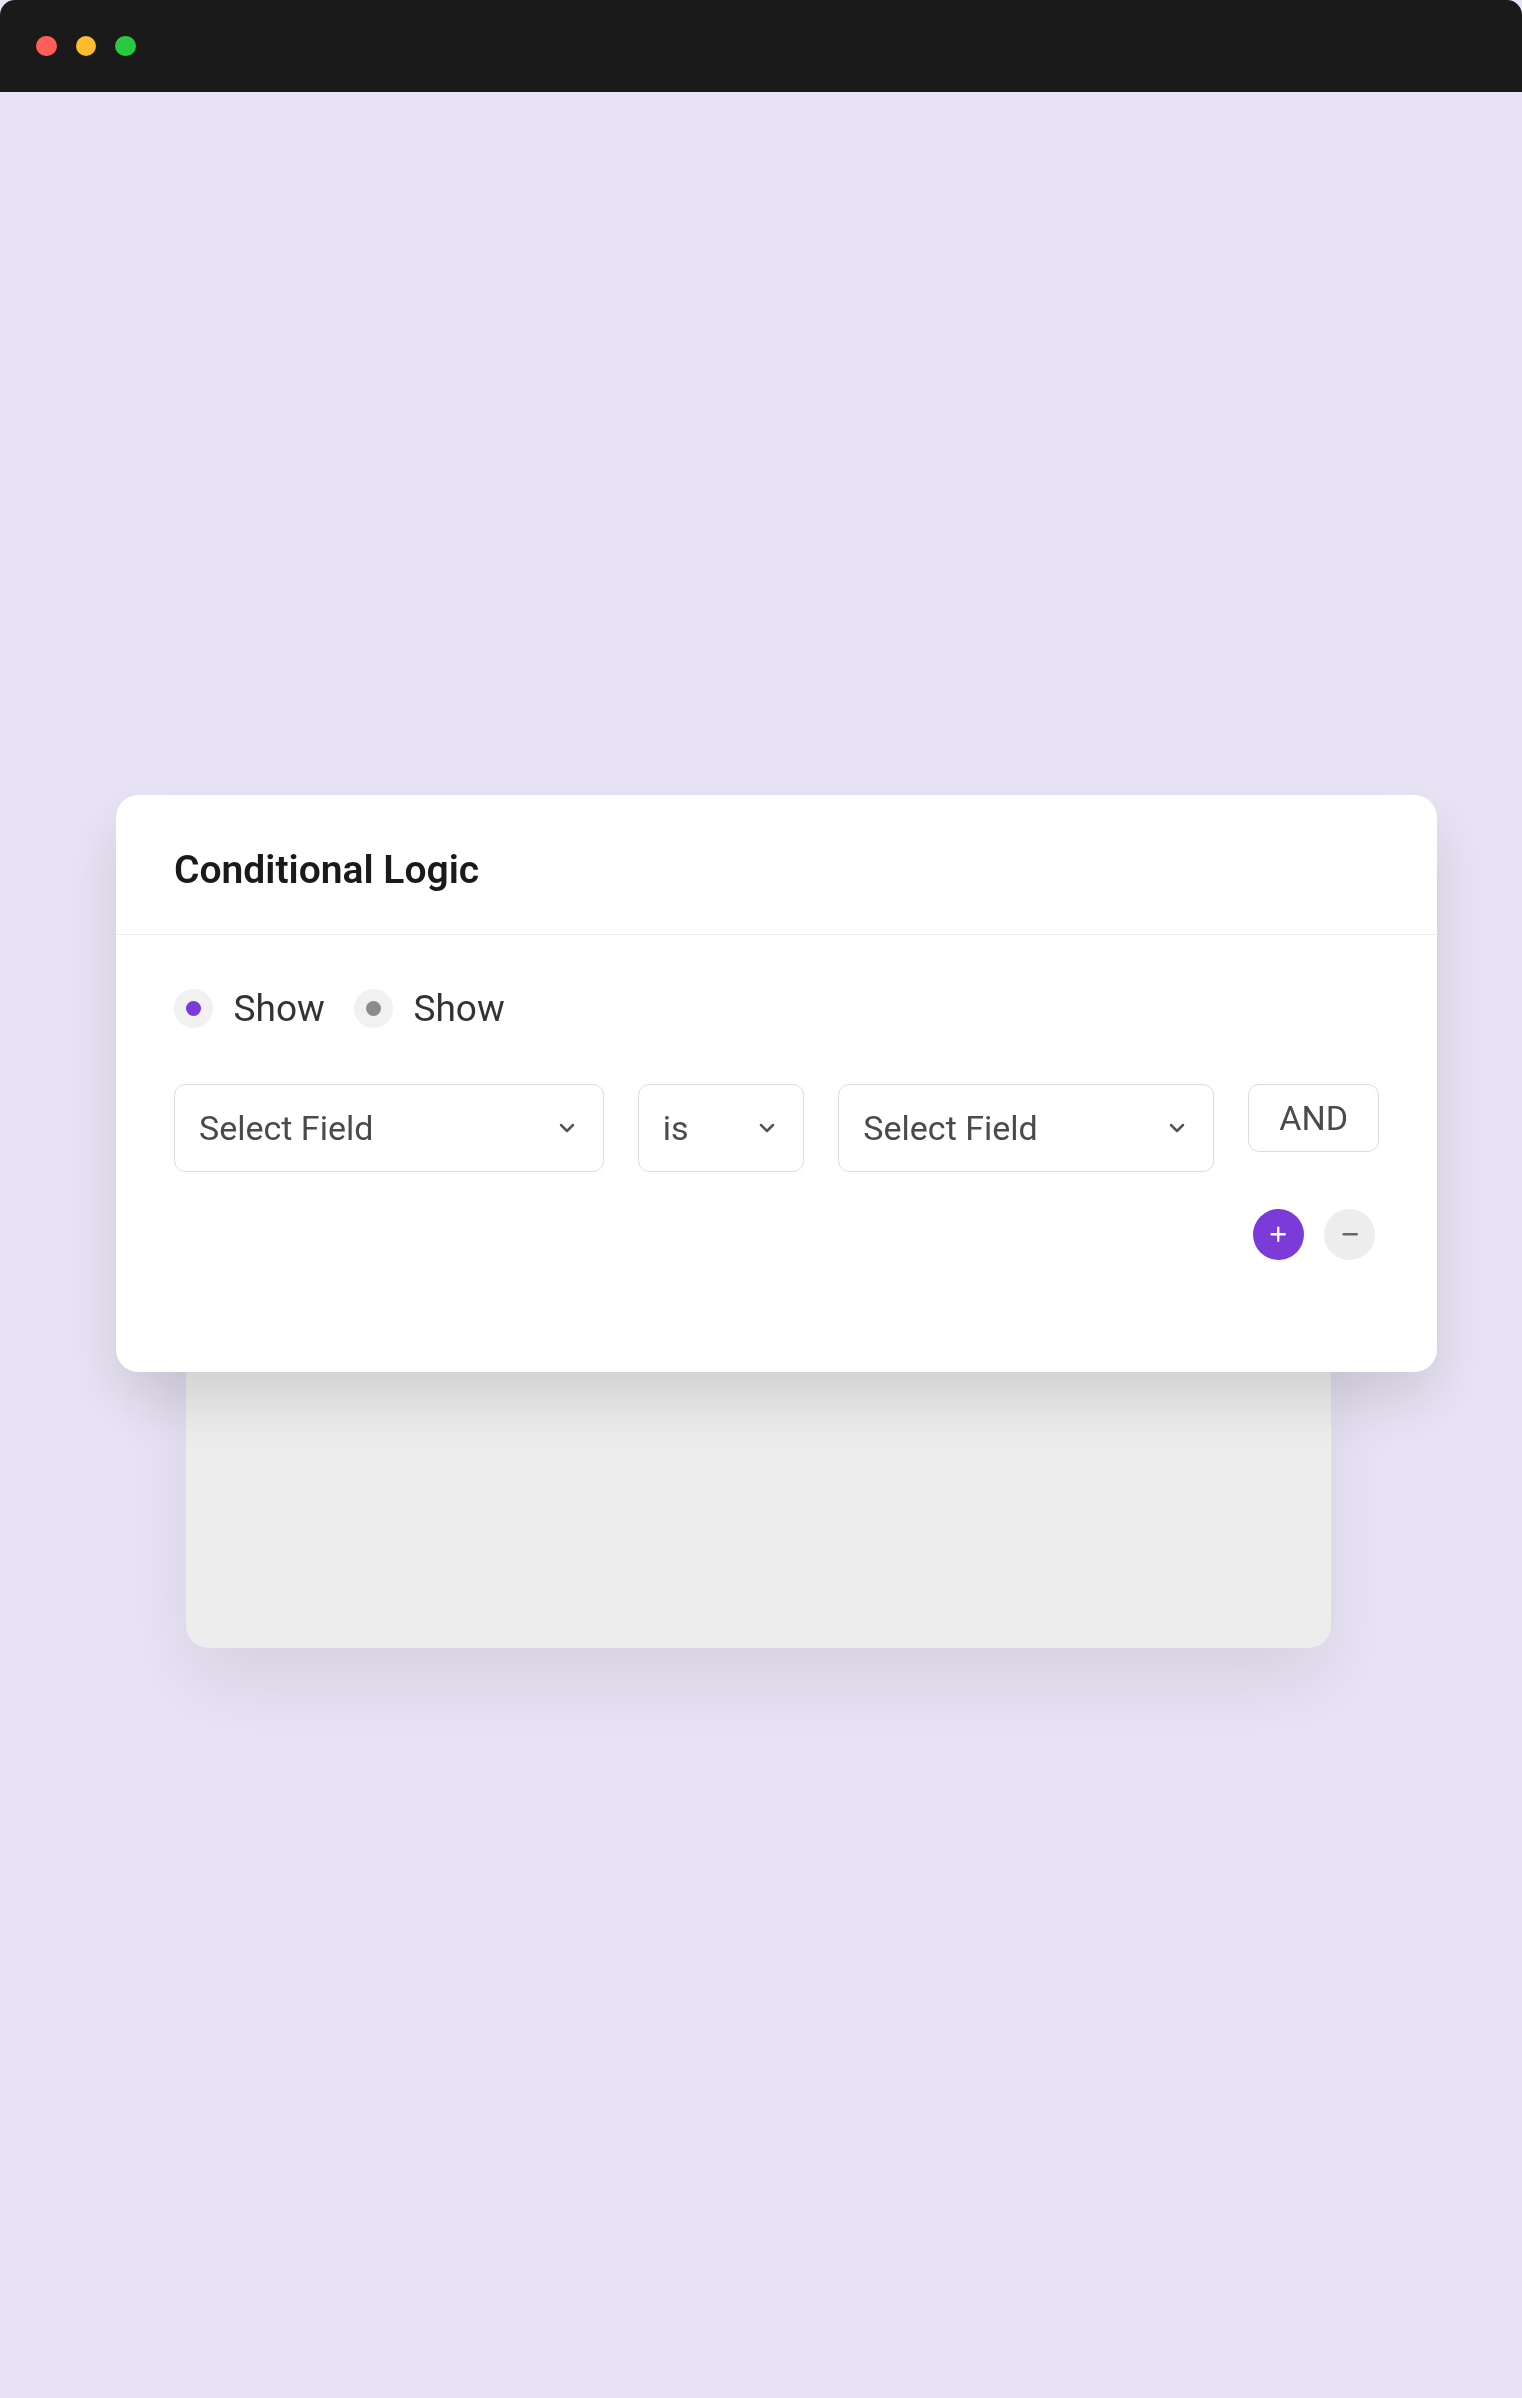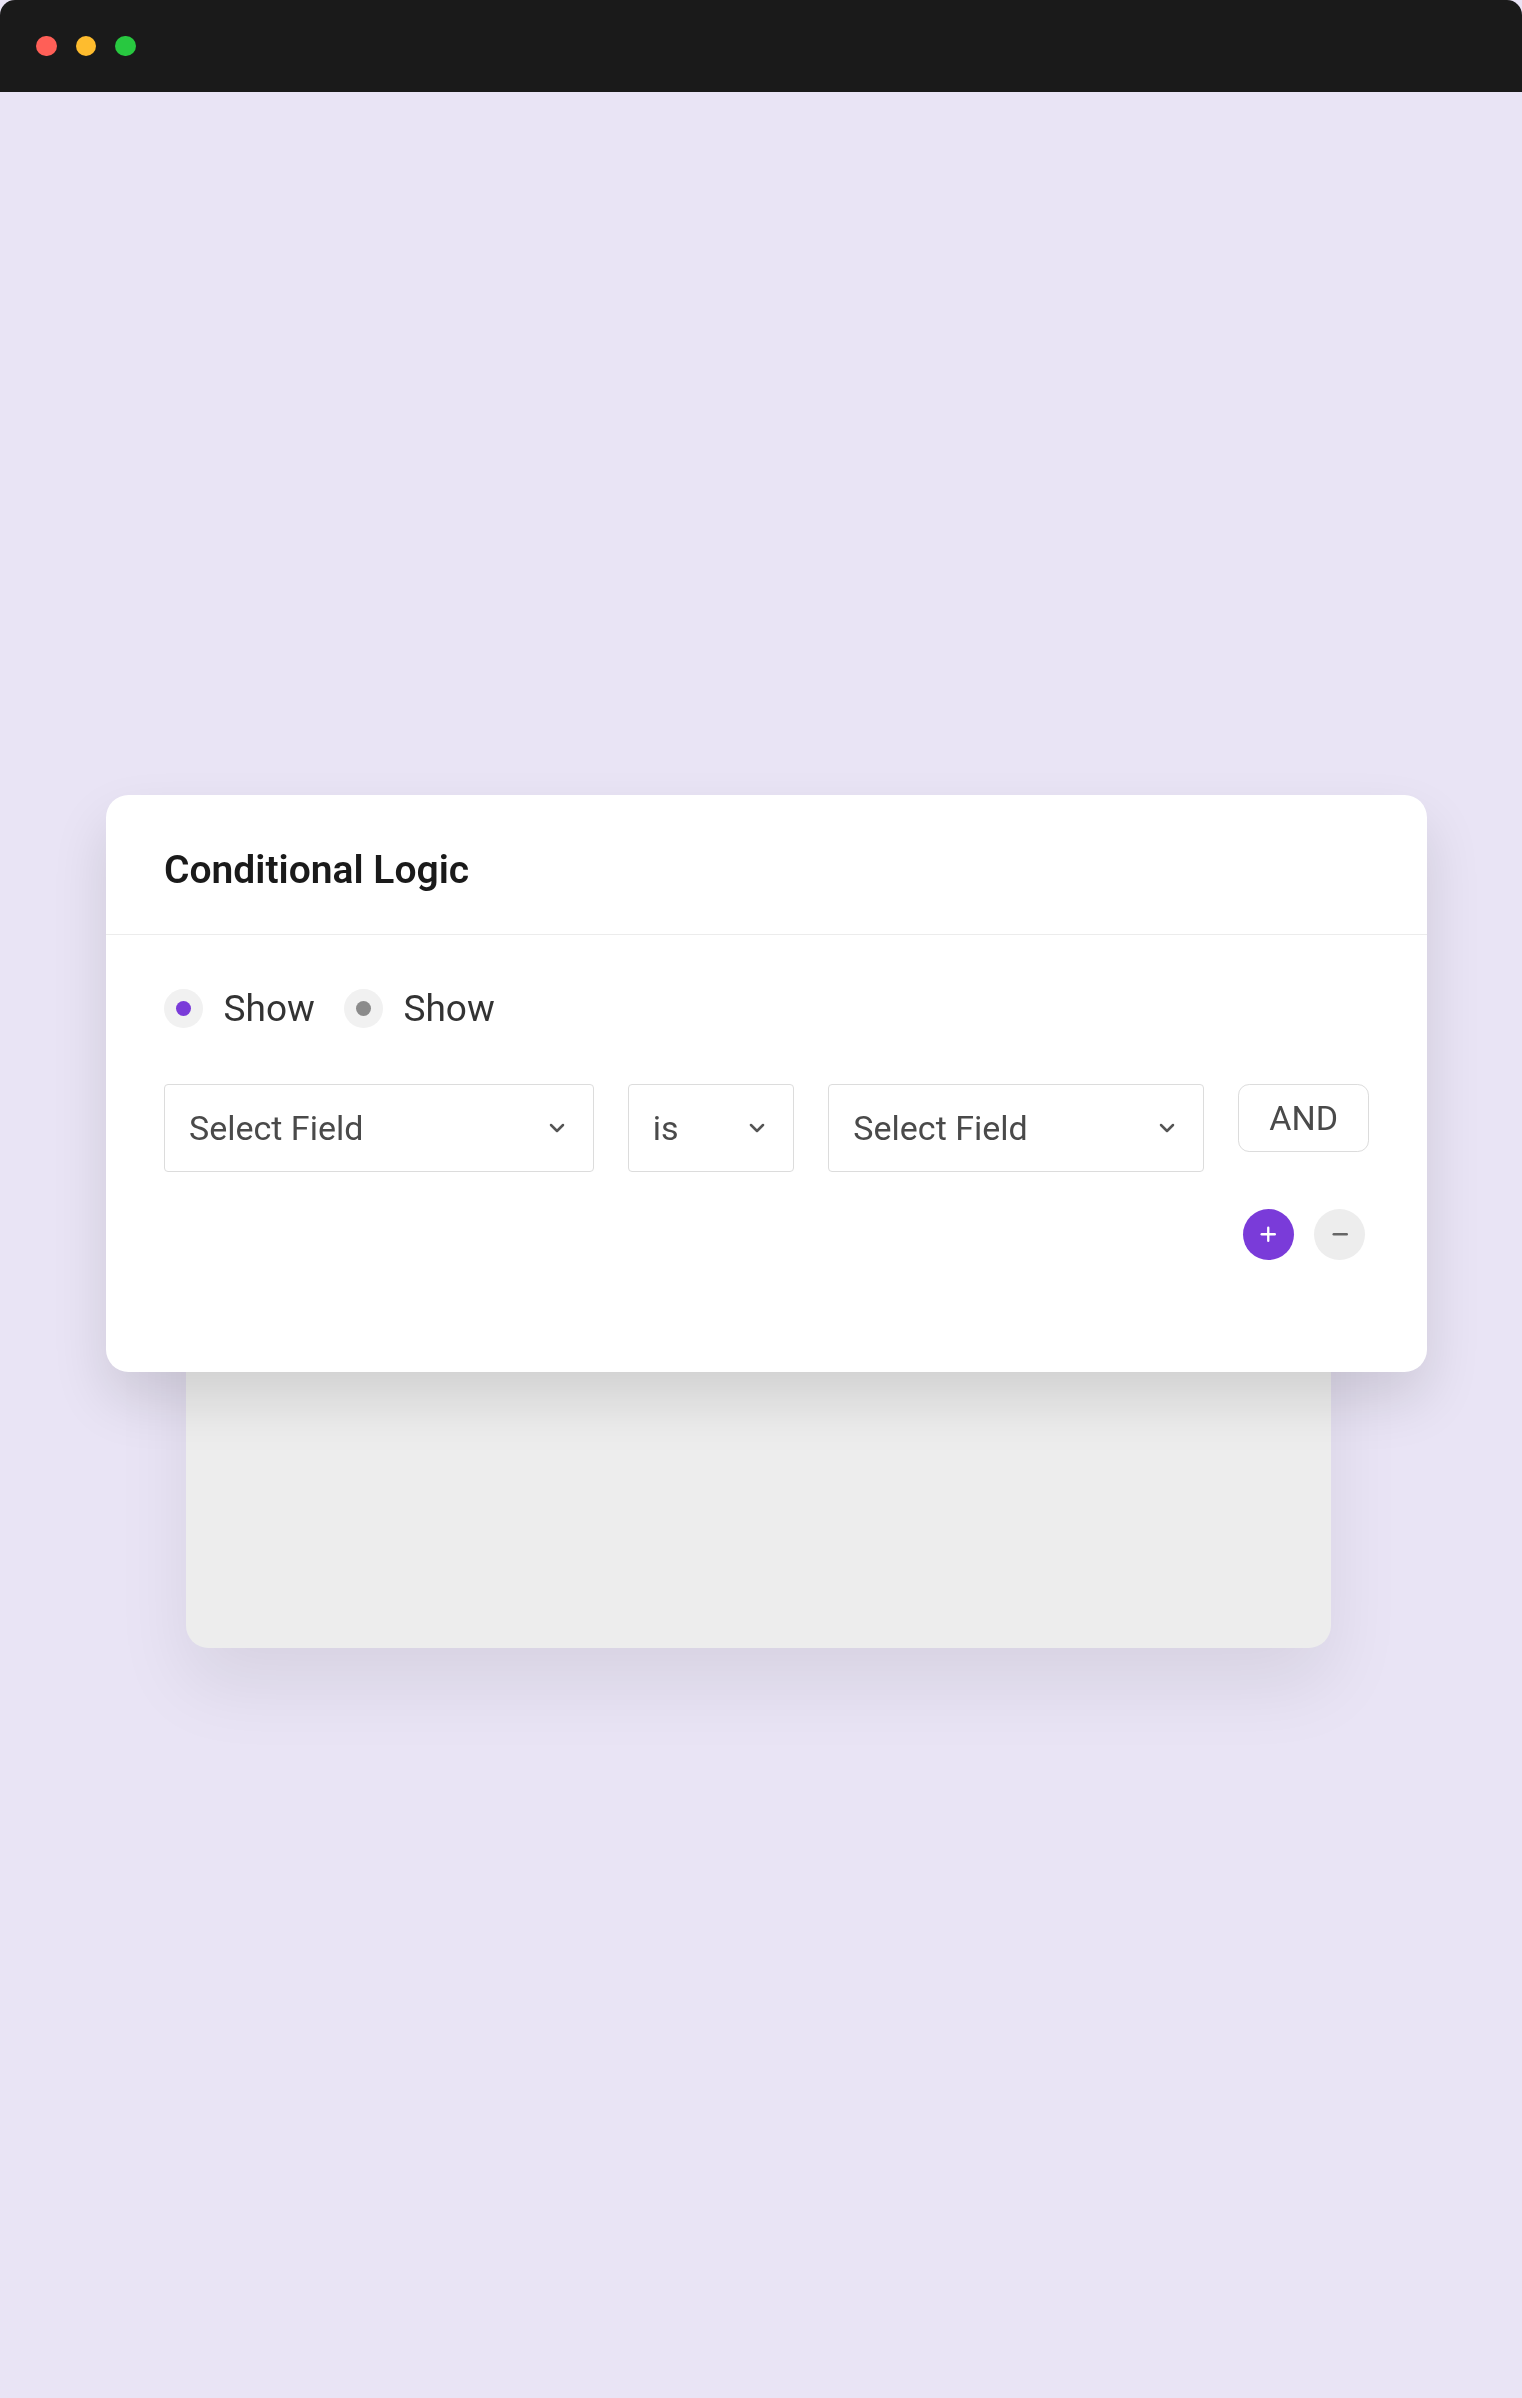--- a/index.html
+++ b/index.html
@@ -56,21 +56,21 @@
       width: 1145px;
       height: 750px;
       background: #ededed;
       border-radius: 22.5px;
       box-shadow: 0 37px 75px rgba(0,0,0,0.08);
     }
 
     .card {
       position: absolute;
       top: 703px;
-      left: 106px;
+      left: 116px;
       width: 1321px;
       background: #ffffff;
       border-radius: 22.5px;
       box-shadow: 0 28px 56px rgba(0,0,0,0.12);
       overflow: hidden;
     }
 
     .card-header {
       padding: 52px 58px 41px 58px;
       border-bottom: 0.9px solid #ececec;
@@ -132,21 +132,21 @@
       gap: 34px;
       align-items: stretch;
       margin-bottom: 37px;
     }
 
     .select {
       display: flex;
       align-items: center;
       justify-content: space-between;
       border: 1.4px solid #dcdcdc;
-      border-radius: 4px;
+      border-radius: 11px;
       padding: 20.6px 24px;
       font-size: 34px;
       color: #4a4a4a;
       background: #fff;
       cursor: pointer;
       height: 88px;
     }
 
     .select.field { width: 431px; }
     .select.operator { width: 167px; }

